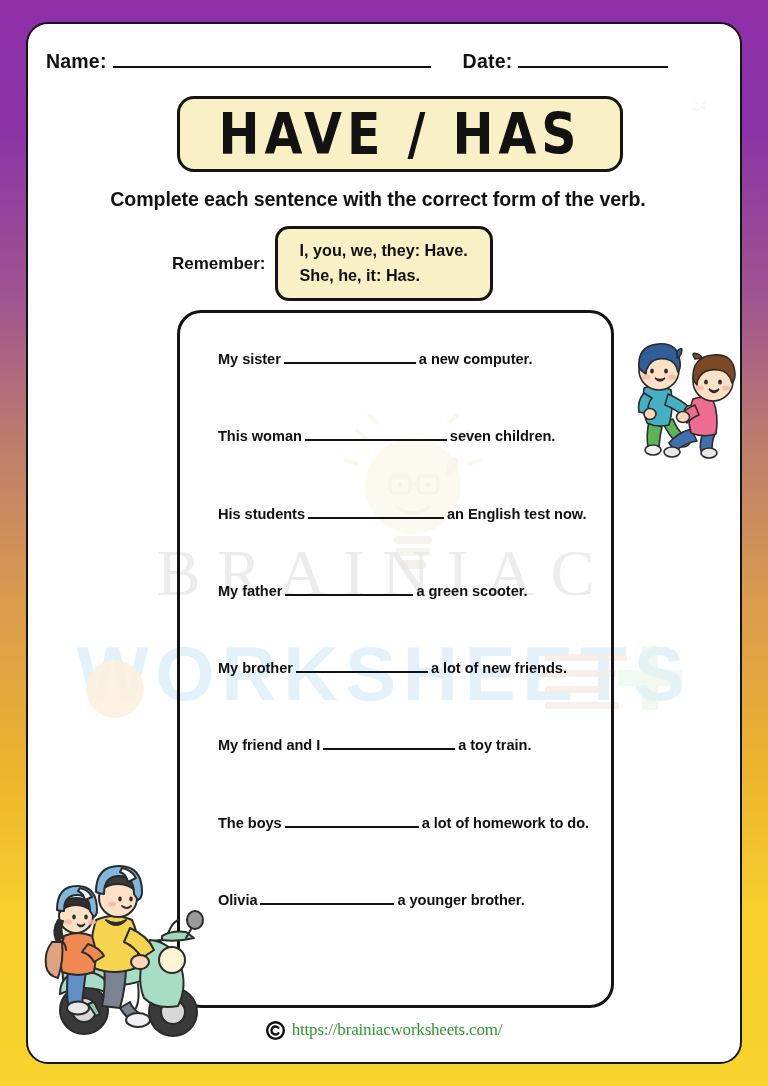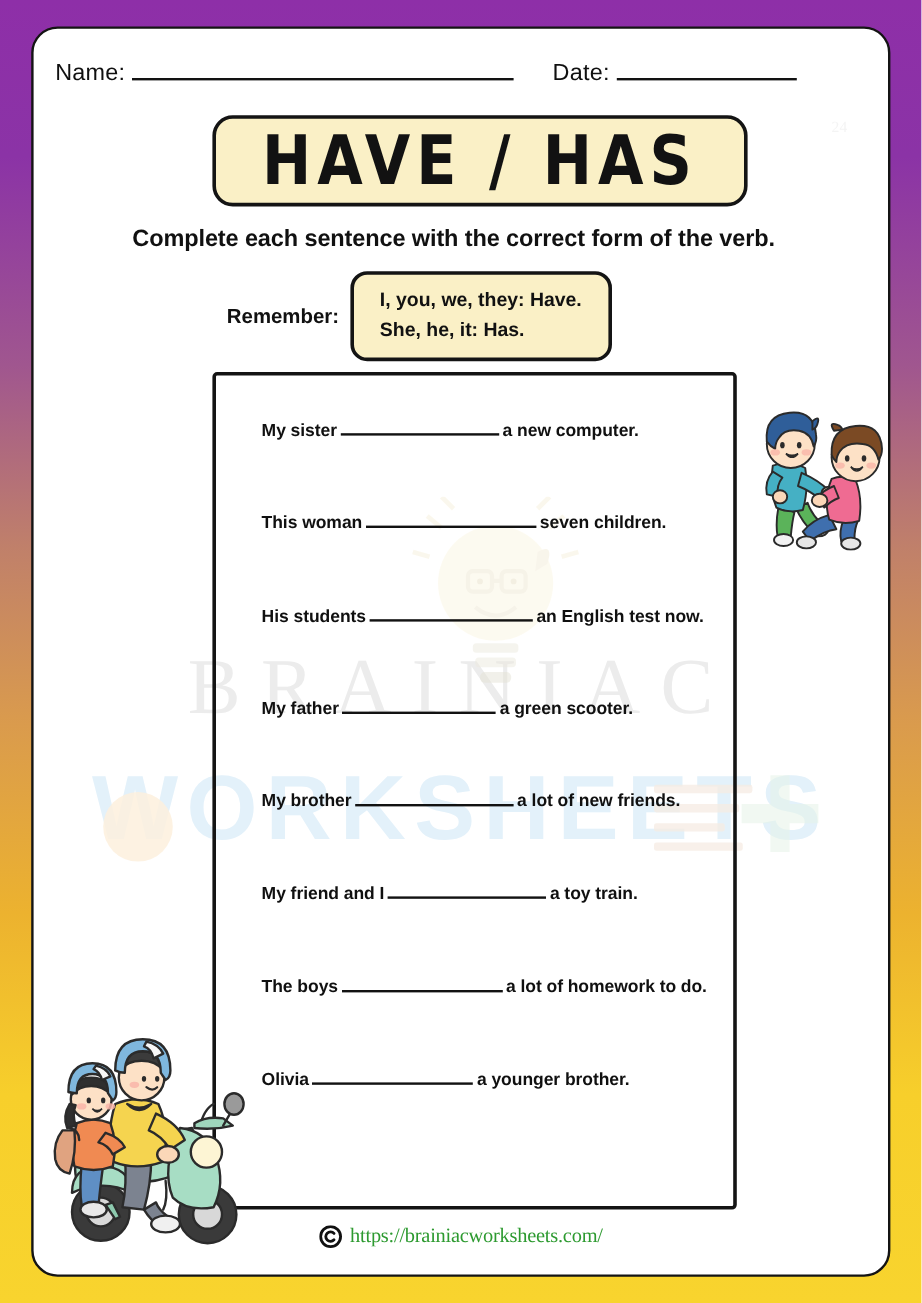--- a/index.html
+++ b/index.html
@@ -123,21 +123,21 @@
   .content { position: relative; z-index: 3; }
 
   
   #namedate {
     position: absolute;
     left: 18px;
     top: 26px;
     width: 682px;
     display: flex;
     align-items: baseline;
-    font-weight: normal;
+    font-weight: bold;
     font-size: 19.5px;
     color: #101010;
   }
   .nd-label { white-space: nowrap; letter-spacing: 0.2px; }
   .rule {
     border-bottom: 2.6px solid #121212;
     height: 17px;
     margin-left: 6px;
   }
   #name-rule { width: 318px; }
@@ -177,21 +177,21 @@
     text-align: center;
     font-weight: bold;
     font-size: 19.6px;
     color: #111111;
     letter-spacing: -0.1px;
   }
 
   
   #remember-row {
     position: absolute;
-    left: 161px;
+    left: 144px;
     top: 202px;
     display: flex;
     align-items: center;
   }
   #remember-label {
     font-weight: bold;
     font-size: 17px;
     color: #111111;
     margin-right: 9px;
     white-space: nowrap;
@@ -211,21 +211,21 @@
   }
 
   
   #exercise-box {
     position: absolute;
     left: 149px;
     top: 286px;
     width: 437px;
     height: 698px;
     border: 3.2px solid #141414;
-    border-radius: 4px;
+    border-radius: 24px;
     background: transparent;
   }
 
   #sentence-list {
     position: absolute;
     left: 38px;
     top: 38px;
     right: 20px;
   }
   .sentence {

